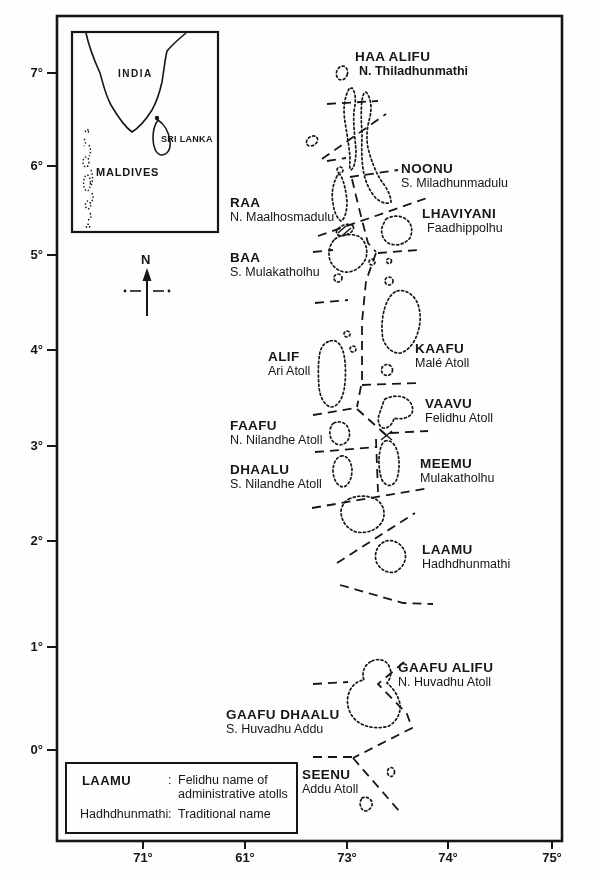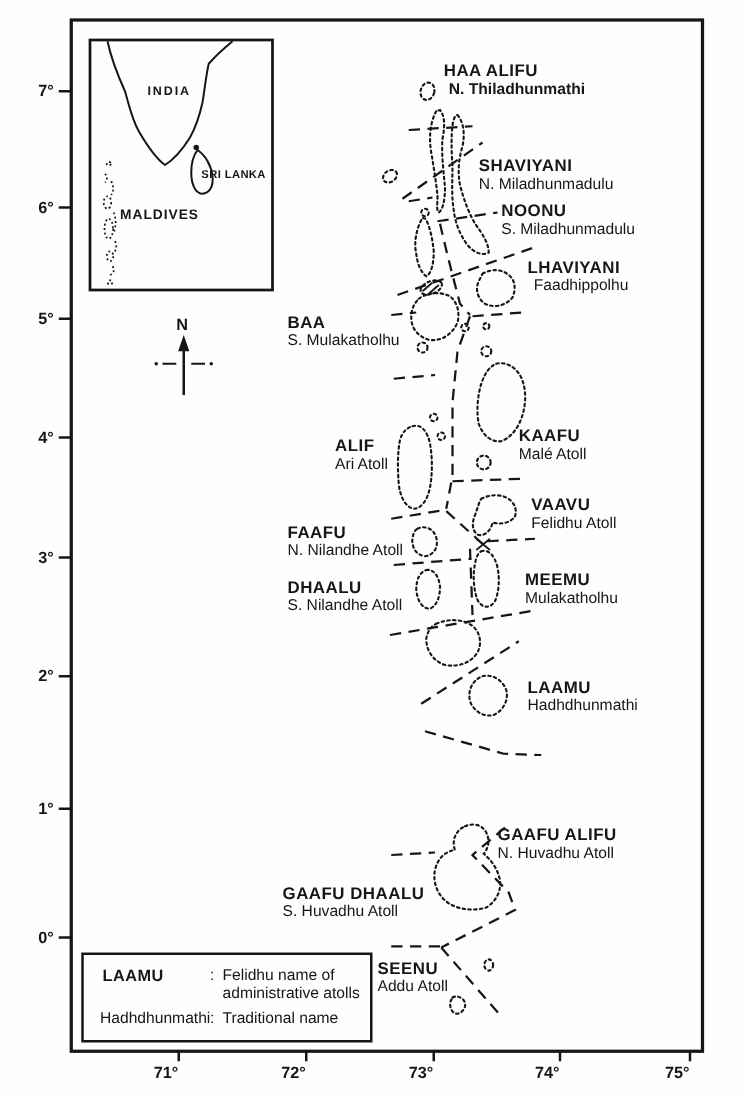--- a/index.html
+++ b/index.html
@@ -5,21 +5,21 @@
   html,body{margin:0;padding:0;background:#e8e8e8;}
   #stage{position:relative;width:600px;height:876px;background:#fefefe;overflow:hidden;
          font-family:"Liberation Sans",sans-serif;color:#161616;}
   svg{position:absolute;left:0;top:0;}
   .lbl{position:absolute;line-height:15px;white-space:nowrap;}
   .modern{font-weight:bold;font-size:13.5px;letter-spacing:.4px;display:block;}
   .trad{font-size:12.5px;display:block;}
   .ind4{margin-left:4px;font-weight:bold;} .ind5{margin-left:5px;} .ind10{margin-left:10px;}
   .axis{position:absolute;font-size:13px;font-weight:bold;}
   .lat{width:30px;text-align:right;}
-  .lon{width:40px;}
+  .lon{width:40px;text-align:center;}
   .insetlbl{position:absolute;font-weight:bold;}
   #compassN{position:absolute;font-weight:bold;font-size:13px;}
   #legendbox{position:absolute;left:65px;top:762px;width:229px;height:68px;
              border:2px solid #161616;background:#fefefe;}
   .legtxt{position:absolute;font-size:12.5px;white-space:nowrap;}
   .legbold{font-weight:bold;font-size:13px;letter-spacing:.4px;}
 </style>
 </head>
 <body>
 
@@ -145,43 +145,43 @@
   <div class="axis lat" style="left:13px;top:65px">7°</div>
   <div class="axis lat" style="left:13px;top:158px">6°</div>
   <div class="axis lat" style="left:13px;top:247px">5°</div>
   <div class="axis lat" style="left:13px;top:342px">4°</div>
   <div class="axis lat" style="left:13px;top:438px">3°</div>
   <div class="axis lat" style="left:13px;top:533px">2°</div>
   <div class="axis lat" style="left:13px;top:639px">1°</div>
   <div class="axis lat" style="left:13px;top:742px">0°</div>
 
   <div class="axis lon" style="left:123px;top:850px">71°</div>
-  <div class="axis lon" style="left:225px;top:850px">72°</div>
+  <div class="axis lon" style="left:225px;top:850px">61°</div>
   <div class="axis lon" style="left:327px;top:850px">73°</div>
   <div class="axis lon" style="left:428px;top:850px">74°</div>
   <div class="axis lon" style="left:532px;top:850px">75°</div>
 
   <div class="insetlbl" style="left:118px;top:68px;font-size:10px;letter-spacing:1.5px">INDIA</div>
   <div class="insetlbl" style="left:161px;top:134px;font-size:9px;letter-spacing:.3px">SRI LANKA</div>
   <div class="insetlbl" style="left:96px;top:166px;font-size:11px;letter-spacing:.8px">MALDIVES</div>
 
   <div id="compassN" style="left:141px;top:252px">N</div>
 
   <div class="lbl" style="left:355px;top:49px">
       <span class="modern">HAA ALIFU</span>
       <span class="trad ind4">N. Thiladhunmathi</span>
     </div>
-  <div class="lbl" style="left:383px;top:125px">
-      <span class="modern">SHAVIYANI</span>
-      <span class="trad">N. Miladhunmadulu</span>
-    </div>
   <div class="lbl" style="left:401px;top:161px">
       <span class="modern">NOONU</span>
       <span class="trad">S. Miladhunmadulu</span>
     </div>
+  <div class="lbl" style="left:230px;top:195px">
+      <span class="modern">RAA</span>
+      <span class="trad">N. Maalhosmadulu</span>
+    </div>
   <div class="lbl" style="left:422px;top:206px">
       <span class="modern">LHAVIYANI</span>
       <span class="trad ind5">Faadhippolhu</span>
     </div>
   <div class="lbl" style="left:230px;top:250px">
       <span class="modern">BAA</span>
       <span class="trad">S. Mulakatholhu</span>
     </div>
   <div class="lbl" style="left:268px;top:349px">
       <span class="modern">ALIF</span>
@@ -210,21 +210,21 @@
   <div class="lbl" style="left:422px;top:542px">
       <span class="modern">LAAMU</span>
       <span class="trad">Hadhdhunmathi</span>
     </div>
   <div class="lbl" style="left:398px;top:660px">
       <span class="modern">GAAFU ALIFU</span>
       <span class="trad">N. Huvadhu Atoll</span>
     </div>
   <div class="lbl" style="left:226px;top:707px">
       <span class="modern">GAAFU DHAALU</span>
-      <span class="trad">S. Huvadhu Atoll</span>
+      <span class="trad">S. Huvadhu Addu</span>
     </div>
   <div class="lbl" style="left:302px;top:767px">
       <span class="modern">SEENU</span>
       <span class="trad">Addu Atoll</span>
     </div>
 
   <div id="legendbox">
     <span class="legtxt legbold" style="left:15px;top:9px">LAAMU</span>
     <span class="legtxt" style="left:101px;top:9px">:</span>
     <span class="legtxt" style="left:111px;top:9px">Felidhu name of</span>

